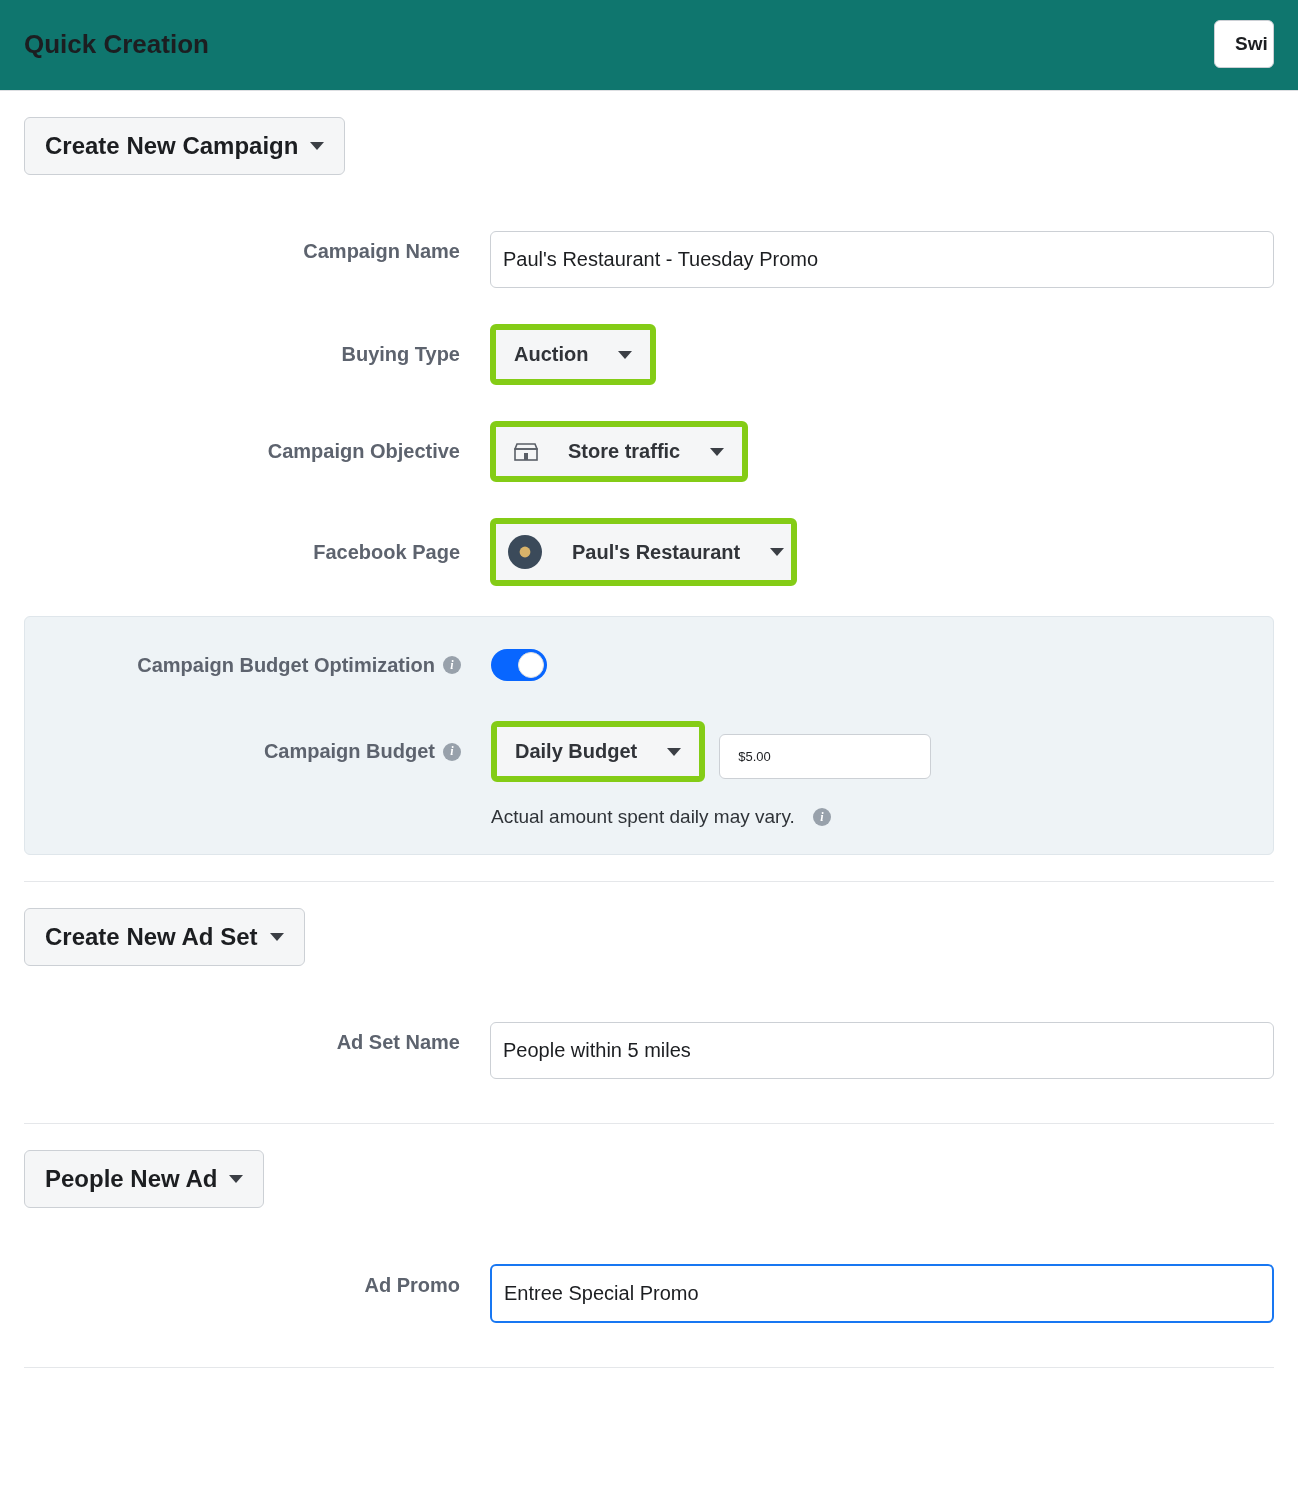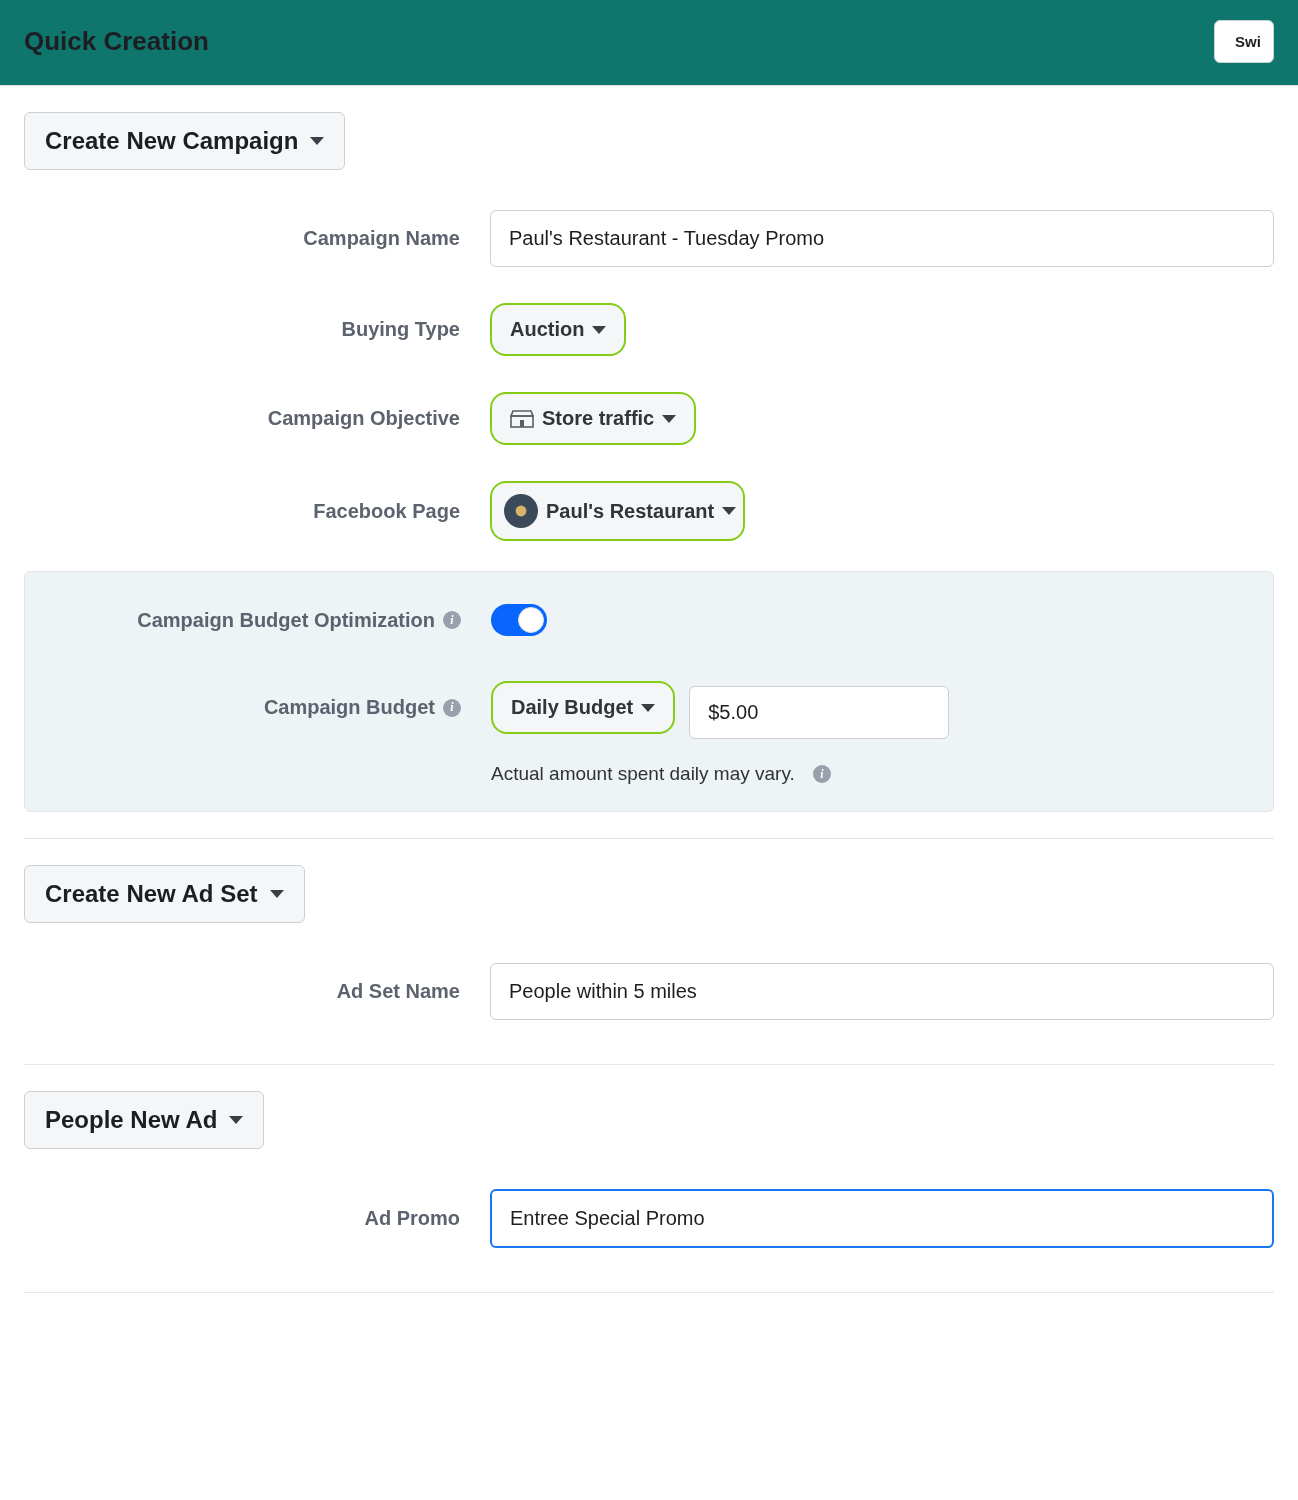--- a/index.html
+++ b/index.html
@@ -21,21 +21,21 @@
   .header-title {
     font-size: 26px;
     font-weight: 700;
     color: #1c1e21;
   }
   .switch-btn {
     background: #fff;
     border: 1px solid #ccd0d5;
     border-radius: 6px;
     padding: 12px 20px;
-    font-size: 15px;
+    font-size: 19px;
     font-weight: 600;
     color: #1c1e21;
     overflow: hidden;
     white-space: nowrap;
     width: 60px;
     text-align: left;
   }
   .content {
     padding: 0 24px;
   }
@@ -84,41 +84,42 @@
     flex: 1;
     display: flex;
     align-items: center;
     gap: 14px;
   }
   .text-input {
     width: 100%;
     max-width: 900px;
     border: 1px solid #ccd0d5;
     border-radius: 6px;
-    padding: 16px 18px;
+    padding: 16px 12px;
     font-size: 20px;
     color: #1c1e21;
     background: #fff;
     font-family: inherit;
+    margin-top: 16px;
   }
   .text-input.focused {
     border: 2px solid #1877f2;
     outline: none;
   }
   .select-btn {
     background: #f5f6f7;
-    border: 2px solid #84cc16;
-    border-radius: 16px;
+    border: 6px solid #84cc16;
+    border-radius: 6px;
     padding: 13px 18px;
     font-size: 20px;
     font-weight: 700;
     color: #313439;
     display: inline-flex;
     align-items: center;
-    gap: 8px;
+    gap: 30px;
     cursor: pointer;
   }
   .select-btn.page {
     padding: 11px 7px 11px 12px;
   }
   .store-icon {
     display: inline-block;
     width: 24px;
     height: 18px;
   }
@@ -169,24 +170,24 @@
     width: 26px;
     height: 26px;
     background: #fff;
     border-radius: 50%;
     border: 1px solid #e0e0e0;
   }
   .amount-input {
     border: 1px solid #ccd0d5;
     border-radius: 6px;
     padding: 14px 18px;
-    font-size: 20px;
-    color: #1c1e21;
-    background: #fff;
-    width: 260px;
+    font-size: 13px;
+    color: #1c1e21;
+    background: #fff;
+    width: 212px;
     font-family: inherit;
     margin-top: 10px;
   }
   .note-row {
     display: flex;
     padding-top: 10px;
   }
   .note-text {
     font-size: 19px;
     color: #2f3338;

